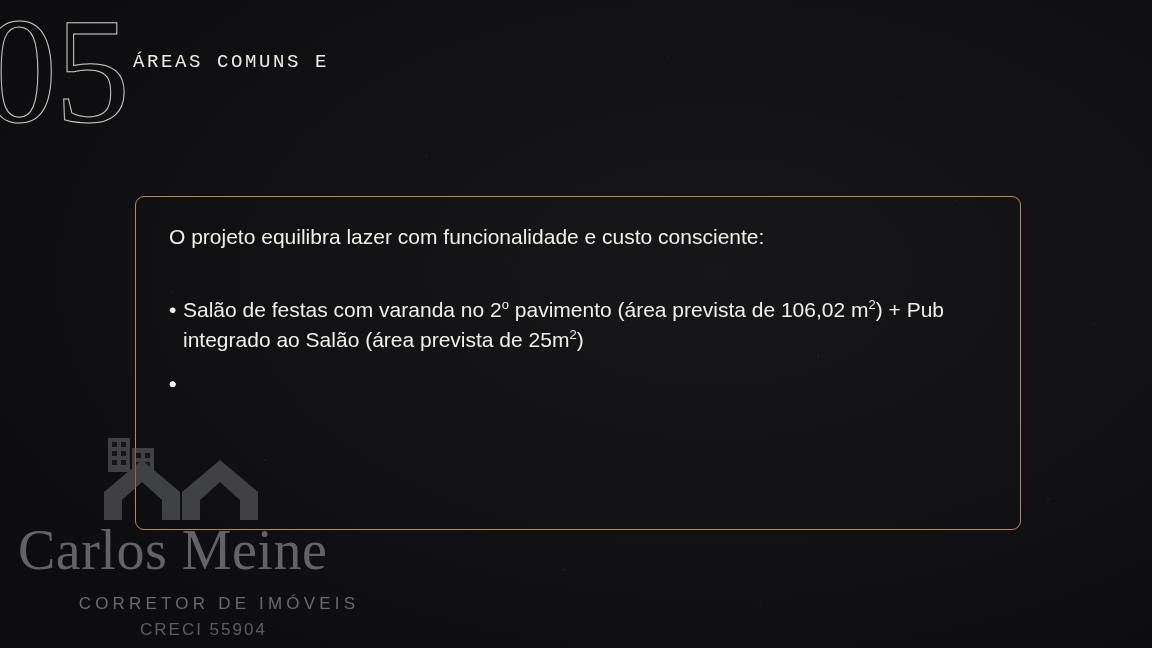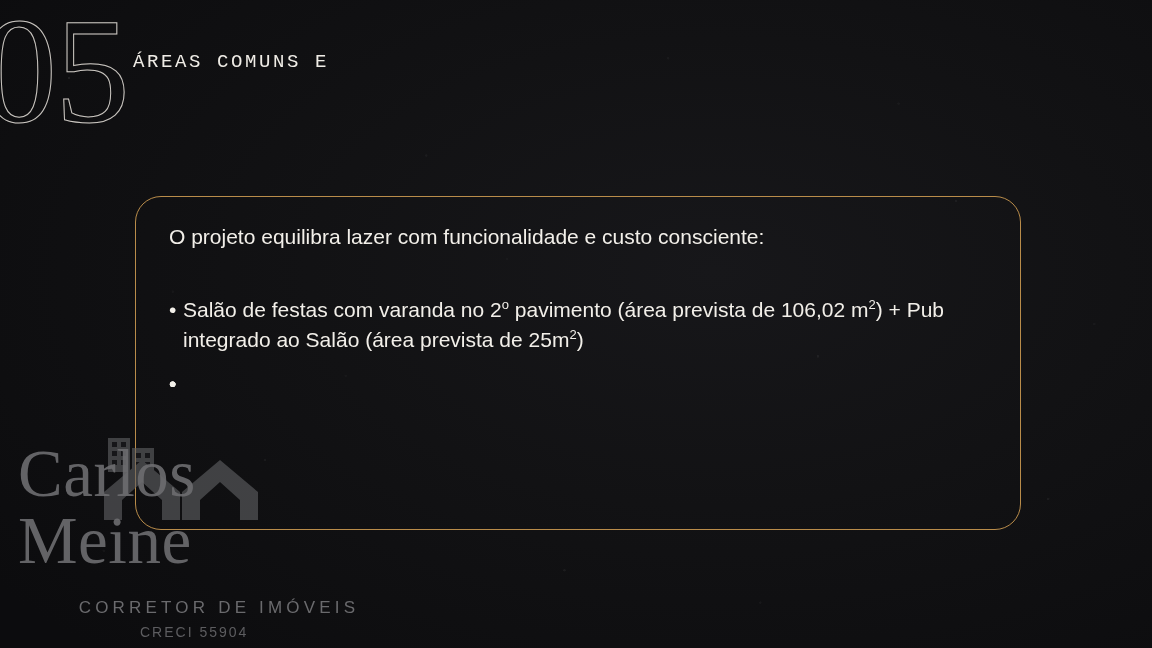--- a/index.html
+++ b/index.html
@@ -79,21 +79,21 @@
   .heading .line { display: block; white-space: nowrap; }
 
   
   .card {
     position: absolute;
     left: 135px;
     top: 196px;
     width: 886px;
     height: 334px;
     border: 1px solid #b98c4a;
-    border-radius: 26px;
+    border-radius: 9px;
     box-sizing: border-box;
   }
   .card-inner {
     position: absolute;
     left: 33px;
     right: 30px;
     top: 26px;
   }
   .lede {
     color: #f2efe9;
@@ -140,37 +140,37 @@
   .wm-mark {
     position: absolute;
     left: 104px;
     bottom: 126px;
     width: 160px;
     height: 90px;
     opacity: .62;
   }
   .wm-name {
     font-family: "Liberation Serif", serif;
-    font-size: 67px;
+    font-size: 56px;
     color: #6d6d70;
     letter-spacing: .5px;
     line-height: 1;
-    margin: 0 0 24px 10px;
+    margin: 0 0 16px 10px;
     opacity: .9;
   }
   .wm-sub {
     font-size: 17px;
     letter-spacing: 4.2px;
     color: #6a6a6d;
     margin: 0 0 6px 62px;
     text-transform: uppercase;
     text-align: center;
   }
   .wm-creci {
-    font-size: 14px;
+    font-size: 17px;
     letter-spacing: 2px;
     color: #5d5d60;
     margin: 0 0 0 132px;
   }
 </style>
 </head>
 <body>
 
 <div class="slide">
   <div class="noise"></div>

